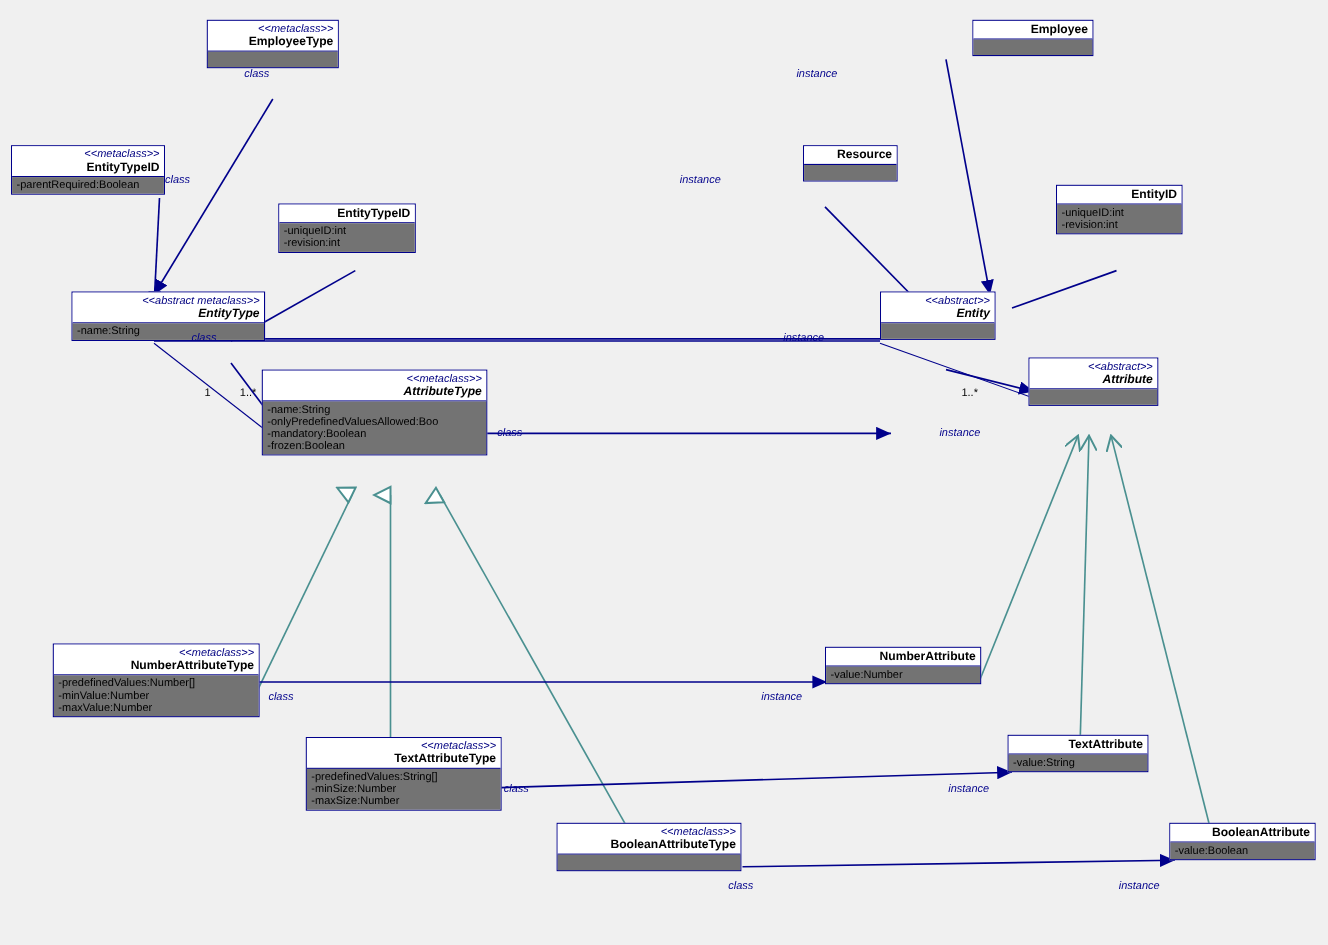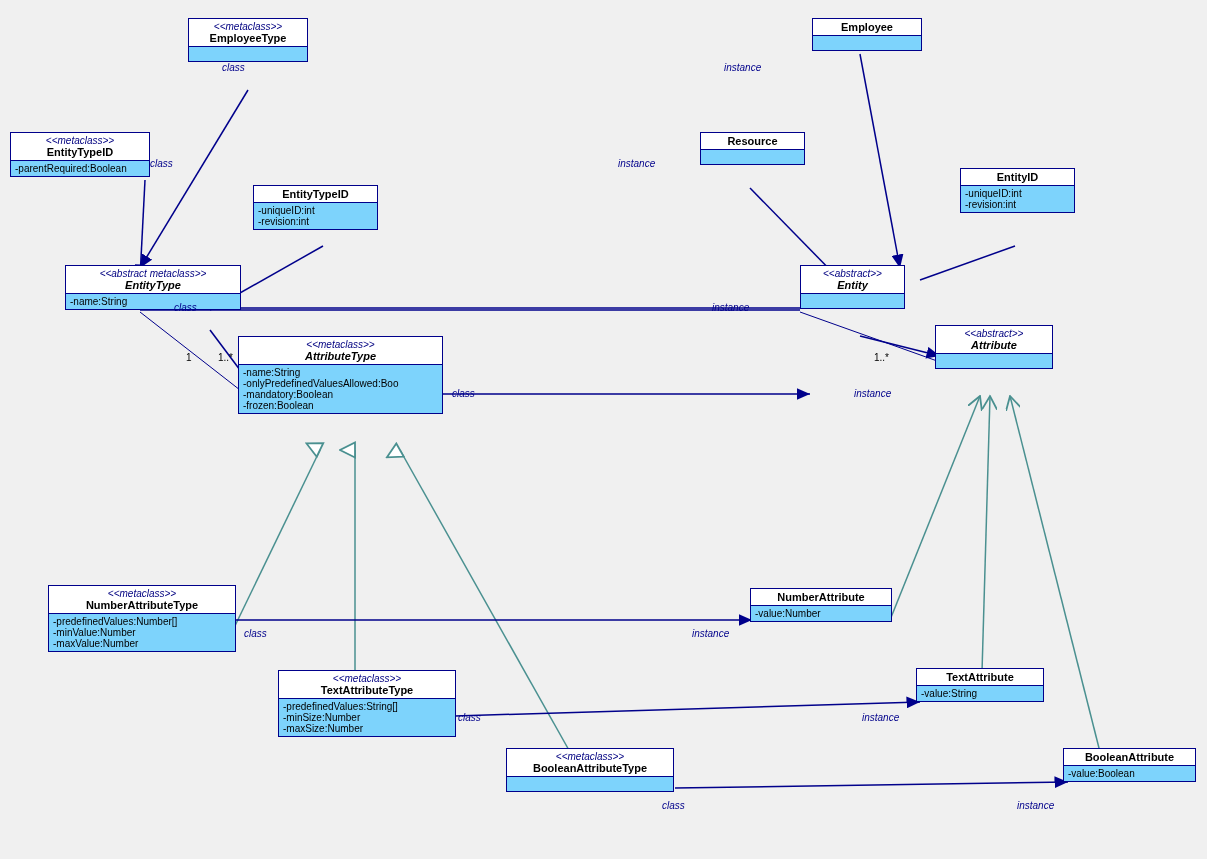--- a/index.html
+++ b/index.html
@@ -20,39 +20,39 @@
     }
     .uml-box {
       position: absolute;
       border: 1.5px solid #00008b;
       background: white;
       min-width: 60px;
     }
     .uml-header {
       border-bottom: 1.5px solid #00008b;
       padding: 2px 4px;
-      text-align: center;
+      text-align: right;
       background: white;
     }
     .uml-header .stereotype {
       font-size: 10px;
       font-style: italic;
       color: #000080;
     }
     .uml-header .classname {
       font-weight: bold;
       font-size: 11px;
       color: #000;
     }
     .uml-header .classname.italic {
       font-style: italic;
     }
     .uml-body {
       padding: 2px 4px;
-      background: #7dd3fc;
+      background: #737373;
     }
     .uml-body .attr {
       font-size: 10px;
       color: #000;
       white-space: nowrap;
     }
     .uml-empty {
       height: 14px;
     }
     svg#arrows {
@@ -175,38 +175,38 @@
   </svg>
 
   <div class="uml-box" style="left:188px; top:18px; width:120px;">
     <div class="uml-header">
       <div class="stereotype">&lt;&lt;metaclass&gt;&gt;</div>
       <div class="classname">EmployeeType</div>
     </div>
     <div class="uml-body uml-empty"></div>
   </div>
 
-  <div class="uml-box" style="left:812px; top:18px; width:110px;">
+  <div class="uml-box" style="left:884px; top:18px; width:110px;">
     <div class="uml-header">
       <div class="classname">Employee</div>
     </div>
     <div class="uml-body uml-empty"></div>
   </div>
 
   <div class="uml-box" style="left:10px; top:132px; width:140px;">
     <div class="uml-header">
       <div class="stereotype">&lt;&lt;metaclass&gt;&gt;</div>
       <div class="classname">EntityTypeID</div>
     </div>
     <div class="uml-body">
       <div class="attr">-parentRequired:Boolean</div>
     </div>
   </div>
 
-  <div class="uml-box" style="left:700px; top:132px; width:105px;">
+  <div class="uml-box" style="left:730px; top:132px; width:86px;">
     <div class="uml-header">
       <div class="classname">Resource</div>
     </div>
     <div class="uml-body uml-empty"></div>
   </div>
 
   <div class="uml-box" style="left:253px; top:168px; width:125px;margin-top:17px;">
     <div class="uml-header">
       <div class="classname">EntityTypeID</div>
     </div>

